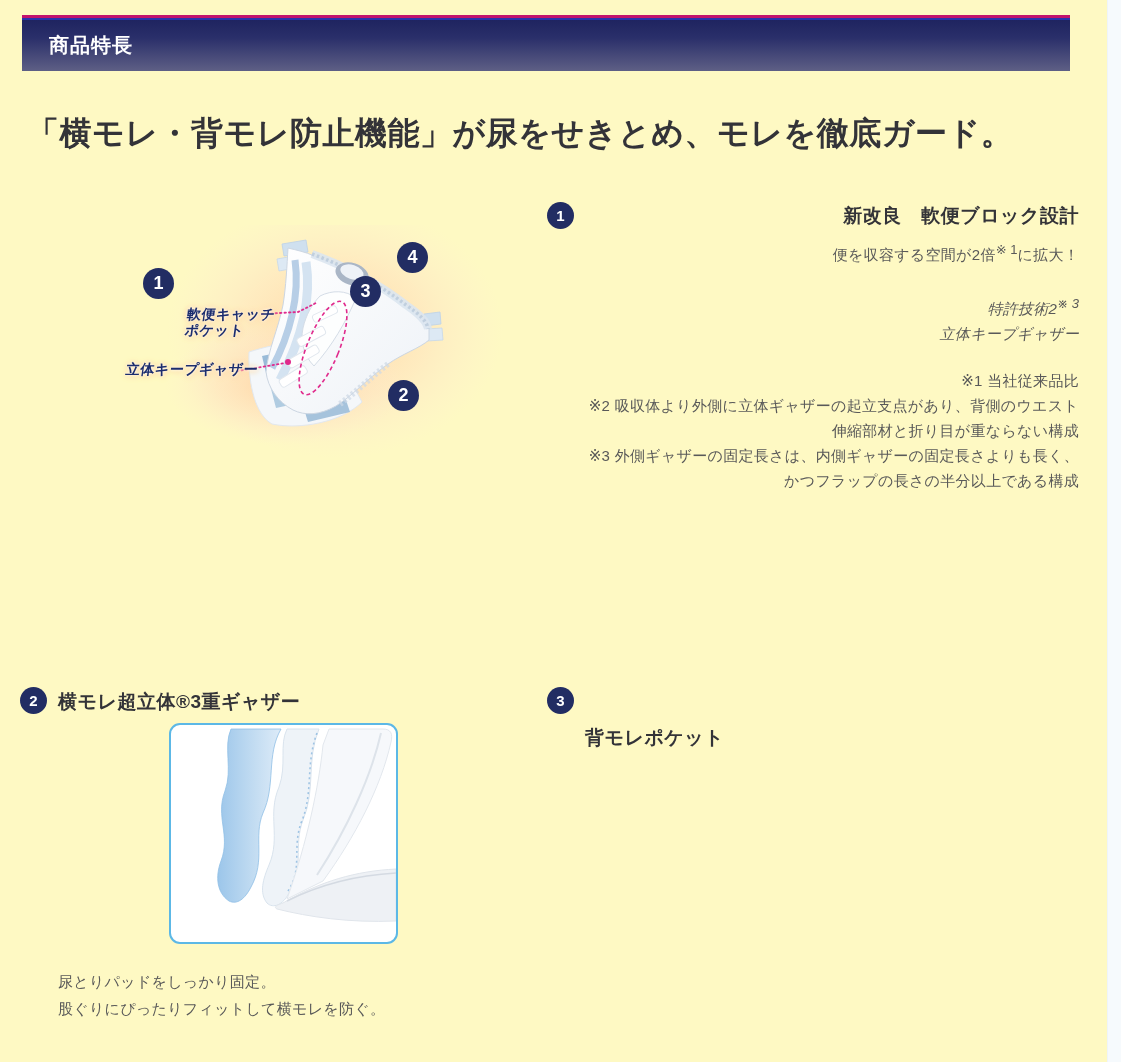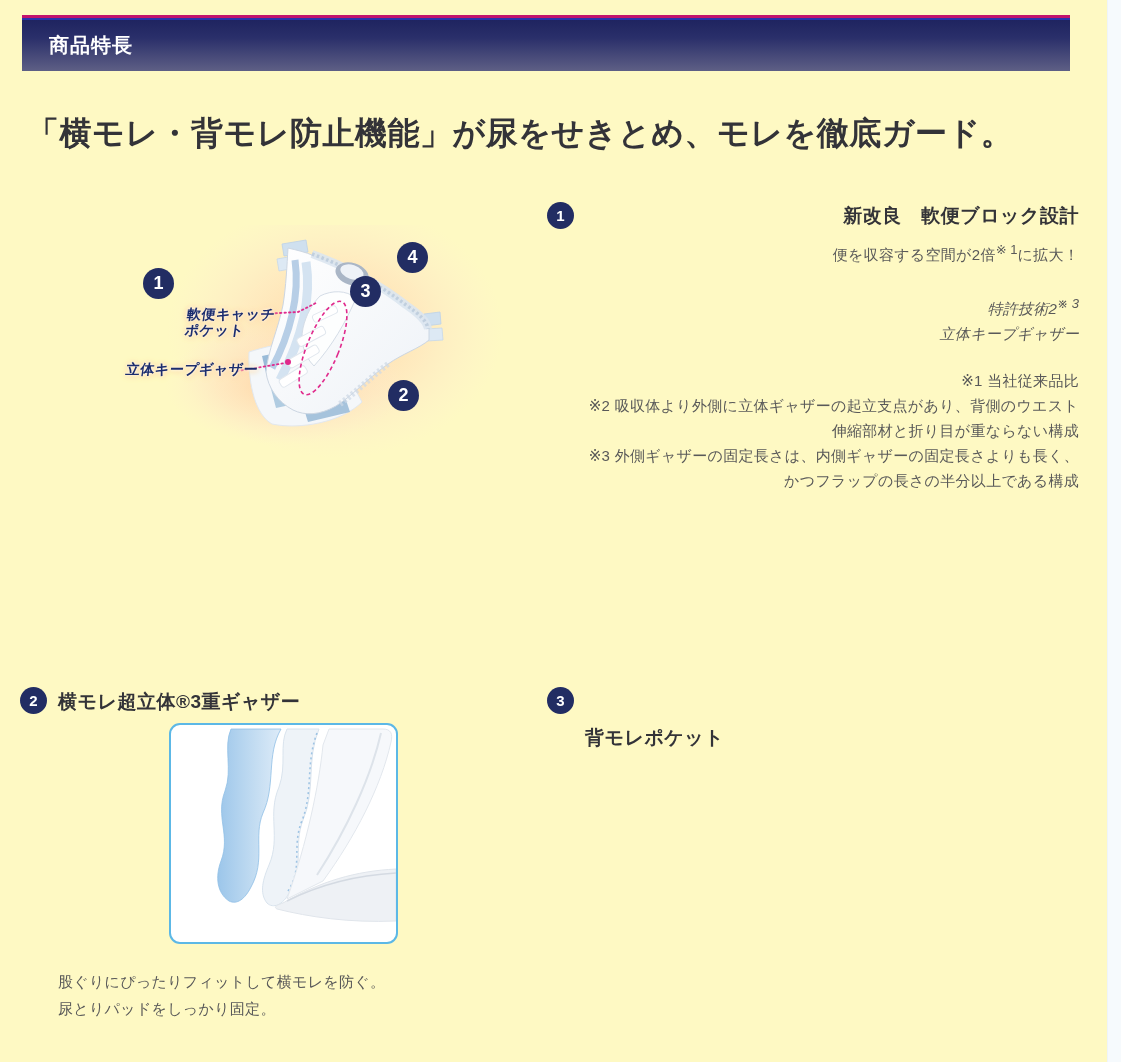--- a/index.html
+++ b/index.html
@@ -172,20 +172,20 @@
                C136,118 148,60 152,20 Z" fill="#f6f8fb" stroke="#e2e7ed" stroke-width="1"></path>
       <path d="M210,8 C200,52 176,104 146,150" fill="none" stroke="#dde3ea" stroke-width="2"></path>
 
       <path d="M112,178 C150,156 185,146 225,144 L225,196 C178,198 138,192 106,184
                C102,182 106,180 112,178 Z" fill="#eef1f5" stroke="#e0e5eb" stroke-width="1"></path>
       <path d="M116,176 C152,158 188,150 225,148" fill="none" stroke="#d4dae2" stroke-width="1.5"></path>
     </svg>
   </div>
 
   <div class="f2-caption">
+    <div>尿とりパッドをしっかり固定。</div>
     <div>股ぐりにぴったりフィットして横モレを防ぐ。</div>
-    <div>尿とりパッドをしっかり固定。</div>
   </div>
 
   <div class="badge small" style="left:547px;top:687px;">3</div>
   <div class="sec-title f3-title">背モレポケット</div>
 
 </div>
 
 </body></html>

